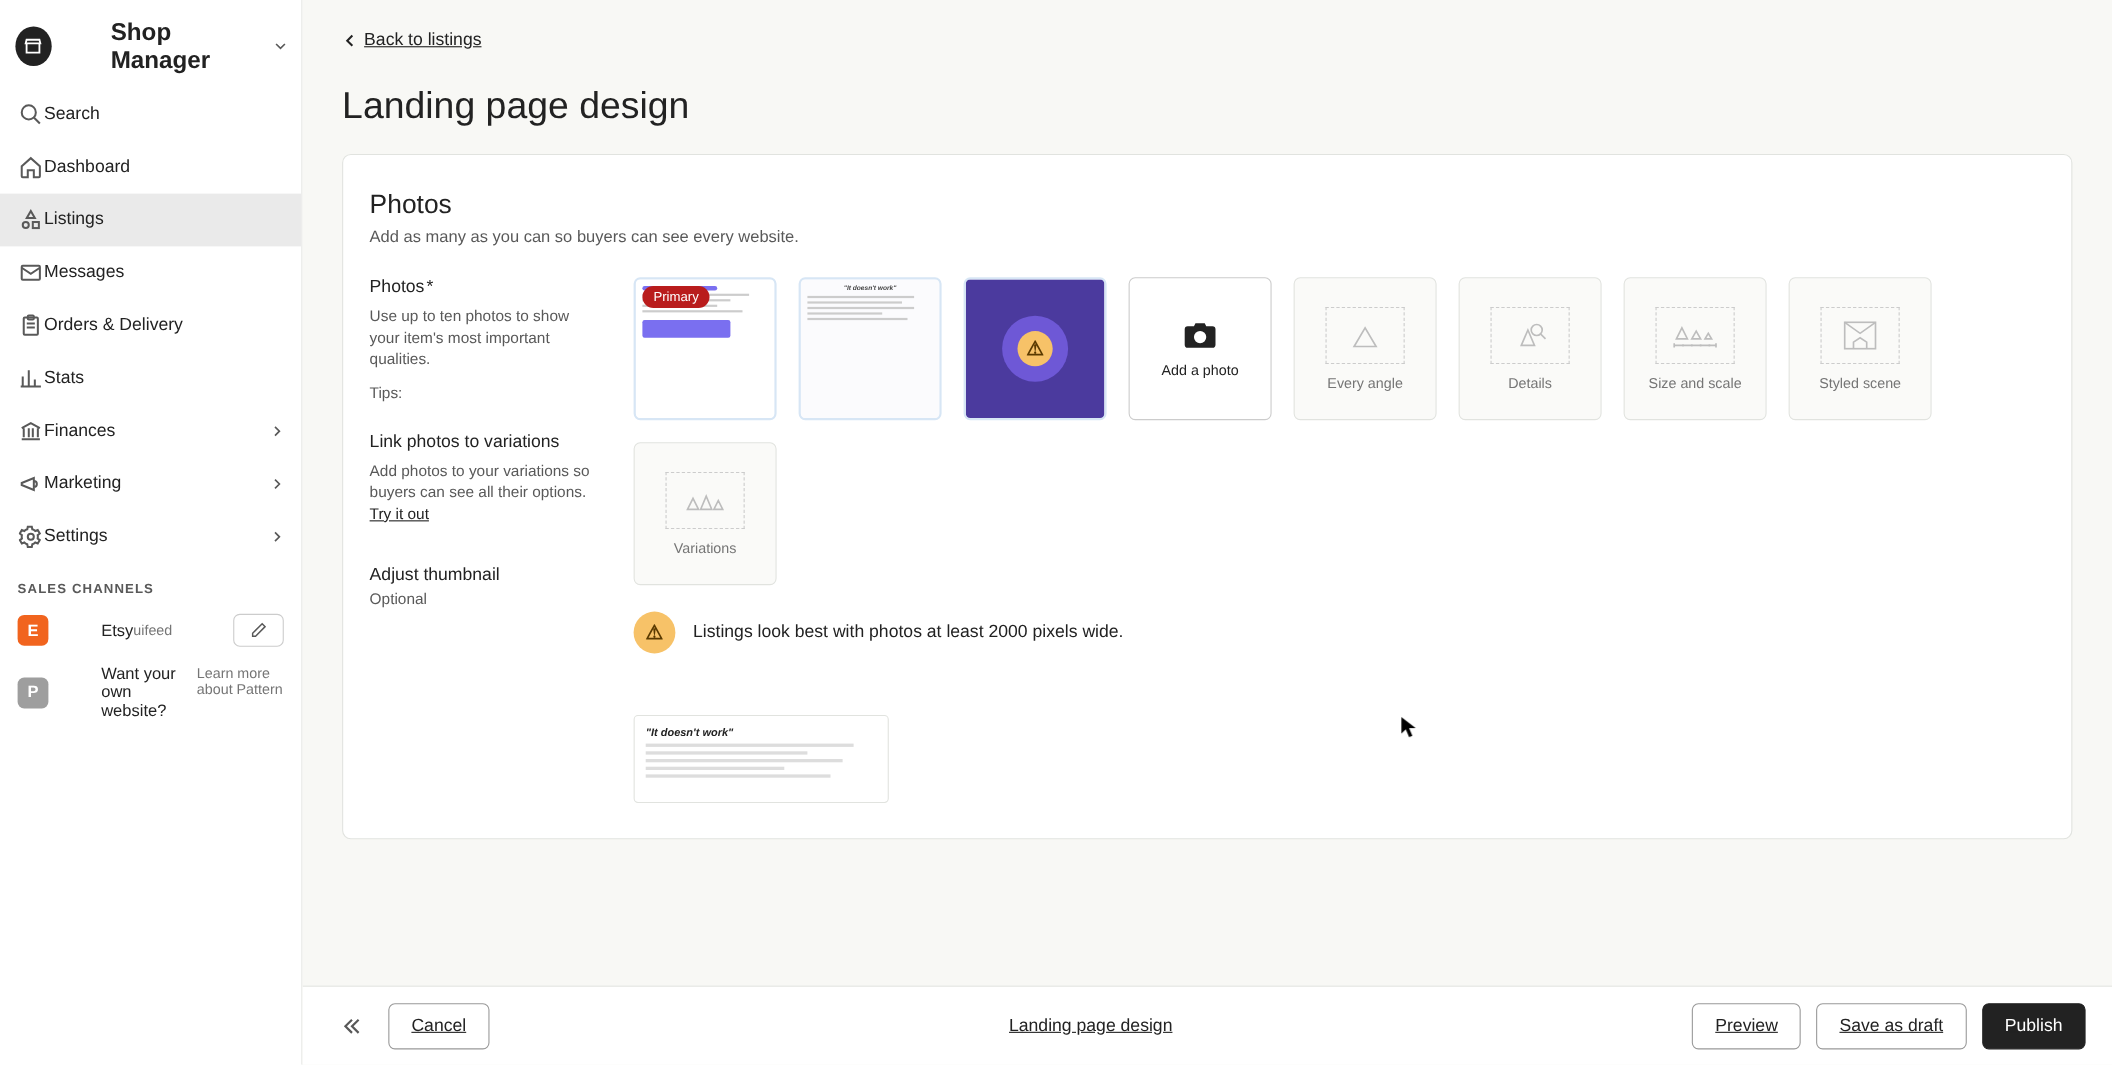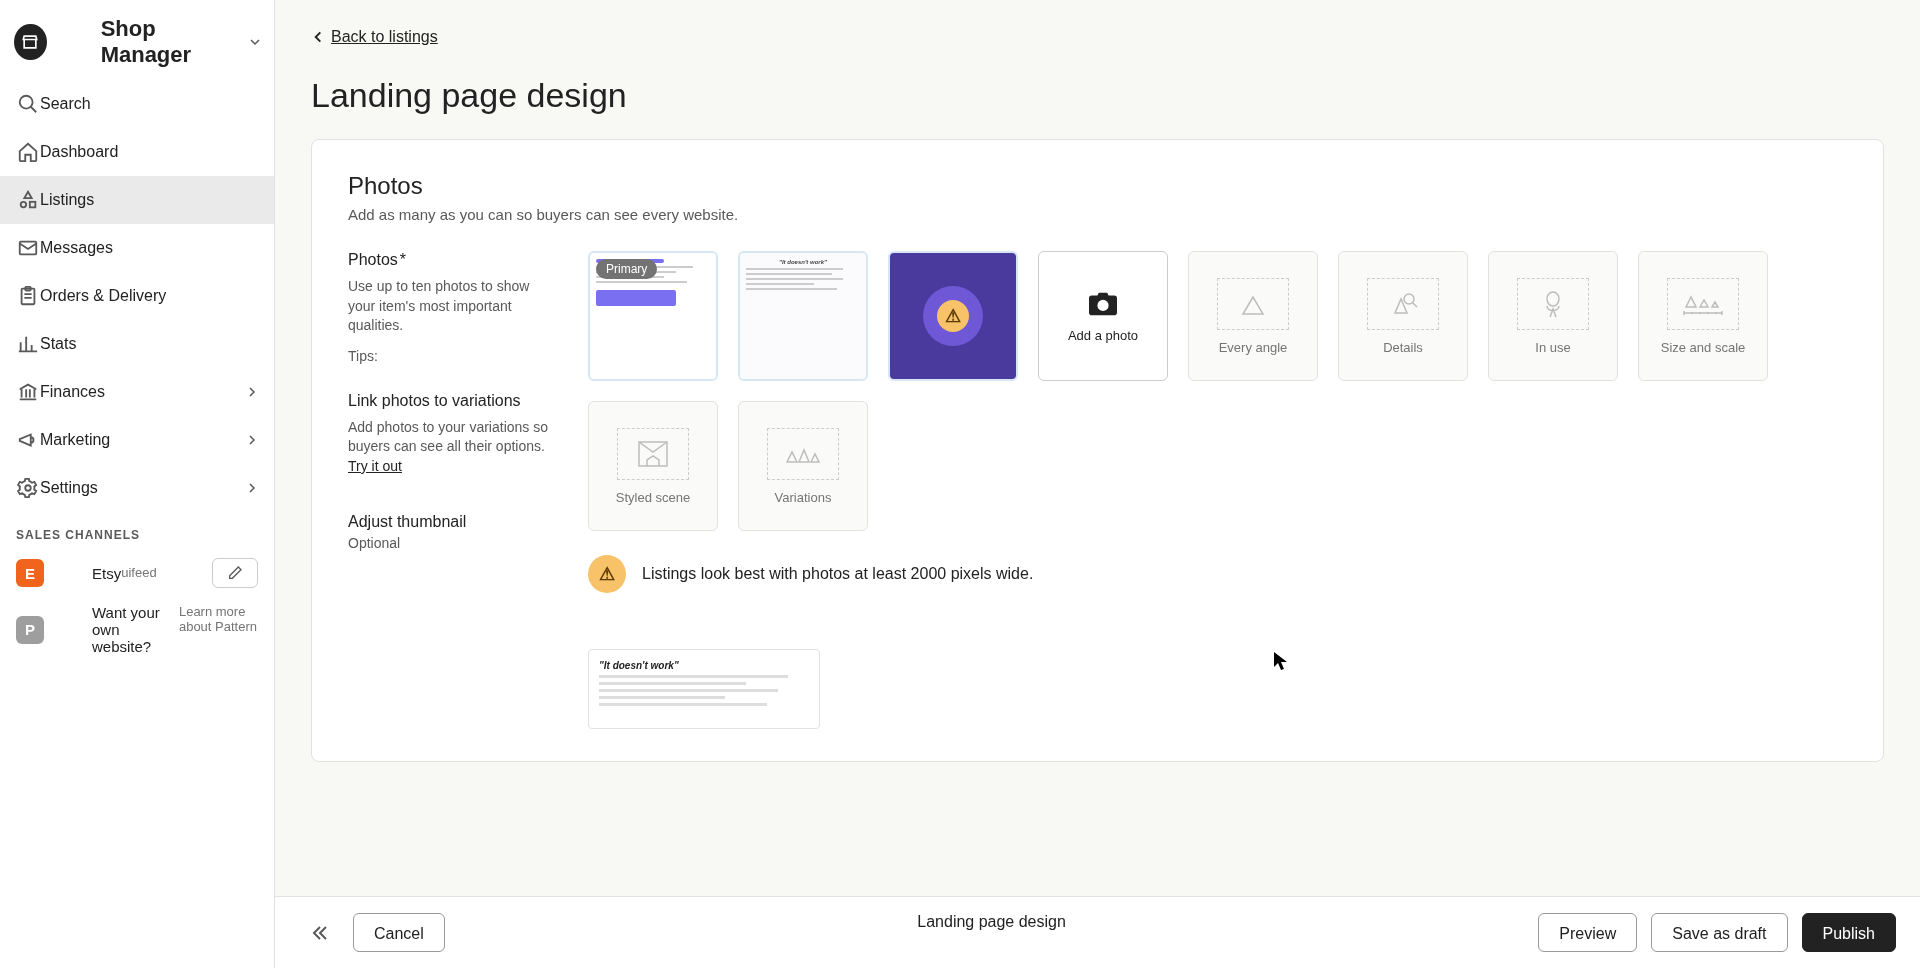--- a/index.html
+++ b/index.html
@@ -24,51 +24,51 @@
 .channel-name { font-size: 15px; }
 .channel-sub { font-size: 13px; color: #757575; }
 .channel-edit { width: 46px; height: 30px; border: 1px solid #ccc; border-radius: 6px; display: flex; align-items: center; justify-content: center; cursor: pointer; background:#fff; }
 .sb-footer { border-top: 1px solid #e1e3df; display: flex; align-items: center; padding: 14px 16px; gap: 12px; }
 .avatar-circle { width: 30px; height: 30px; border-radius: 50%; background: #e5e5e5; }
 .sb-footer-name { flex: 1; font-size: 16px; }
 .main { flex: 1; background: #f8f8f5; display: flex; flex-direction: column; overflow: hidden; position: relative; }
 .main-scroll { flex: 1; overflow-y: auto; padding: 28px 36px 0 36px; }
 .back-link { display: inline-flex; align-items: center; gap: 6px; text-decoration: underline; color: #222; font-size: 16px; cursor: pointer; }
 .page-title { font-size: 34px; font-weight: 500; margin-top: 28px; margin-bottom: 24px; }
-.card { background: #fff; border: 1px solid #e1e3df; border-radius: 8px; padding: 32px 36px; }
+.card { background: #fff; border: 1px solid #e1e3df; border-radius: 8px; padding: 32px 24px; }
 .card-title { font-size: 24px; font-weight: 500; margin-bottom: 6px; }
 .card-sub { font-size: 15px; color: #595959; margin-bottom: 28px; }
 .photos-row { display: flex; gap: 40px; }
 .photos-left { width: 200px; font-size: 14px; color: #595959; }
 .photos-left .h { font-size: 16px; color: #222; font-weight: 500; margin-bottom: 8px; display:flex; gap:2px;}
 .photos-left p { margin-bottom: 12px; line-height: 1.4; }
 .photos-left .tips-label { font-size: 14px; color: #595959; margin-bottom: 6px; }
 .photos-left ul { padding-left: 18px; }
 .photos-left li { margin-bottom: 6px; line-height: 1.4; }
 .photos-grid { display: flex; flex-wrap: wrap; gap: 20px; }
 .photo-slot { width: 130px; height: 130px; border-radius: 6px; display: flex; flex-direction: column; align-items: center; justify-content: center; position: relative; font-size: 13px; color: #757575; text-align: center; }
 .photo-slot.filled { border: 2px solid #d7e6f5; background: #f6f9fd; }
 .photo-slot.filled img, .photo-slot .thumb-content { width: 100%; height: 100%; border-radius: 4px; overflow: hidden; }
 .photo-slot.add { border: 1px solid #ccc; background: #fff; cursor: pointer; color: #222; }
 .photo-slot.placeholder { border: 1px solid #e1e3df; background: #fafaf8; }
 .slot-icon-box { width: 72px; height: 52px; border: 1px dashed #ccc; margin-bottom: 10px; display: flex; align-items: center; justify-content: center; color:#bdbdbd; }
-.primary-tag { position: absolute; top: 6px; left: 6px; background: #737373; color: #fff; font-size: 12px; padding: 3px 10px; border-radius: 10px; z-index:2;}
+.primary-tag { position: absolute; top: 6px; left: 6px; background: #b91c1c; color: #fff; font-size: 12px; padding: 3px 10px; border-radius: 10px; z-index:2;}
 .warning-row { display: flex; align-items: center; gap: 16px; margin-top: 24px; }
 .warning-badge { width: 38px; height: 38px; border-radius: 50%; background: #f7c268; display: flex; align-items: center; justify-content: center; color: #5a3a00; font-size:18px; font-weight:600;}
 .link-photos-block { margin-top: 28px; }
 .link-photos-block .h2 { font-size: 16px; font-weight: 500; margin-bottom: 8px; color:#222; }
 .tryit { text-decoration: underline; cursor: pointer; color:#222; }
 .adjust-block { margin-top: 36px; display:flex; gap:40px;}
 .adjust-left { width:200px; }
 .adjust-left .h2{ font-size:16px; font-weight:500; color:#222;}
 .adjust-left .opt{ font-size:14px; color:#595959; margin-top:4px;}
 .adjust-thumb { width:232px; height:80px; border:1px solid #e1e3df; border-radius:4px; background:#fff; padding:10px; overflow:hidden;}
 .adjust-thumb .tt{font-size:10px; font-weight:600; font-style:italic;}
 .adjust-thumb .ll{height:3px; background:#ddd; margin-top:4px; width:90%;}
-.footer-bar { height: 72px; border-top: 1px solid #e1e3df; background: #fff; display: flex; padding: 16px 24px; gap: 14px; }
+.footer-bar { height: 72px; border-top: 1px solid #e1e3df; background: #fff; display: flex; align-items: center; padding: 16px 24px; gap: 14px; text-decoration: underline; }
 .footer-collapse { width: 40px; display: flex; align-items: center; justify-content: center; cursor: pointer; color:#595959; }
 .btn { padding: 11px 20px; border-radius: 6px; font-size: 16px; cursor: pointer; border: 1px solid #222; background: #fff; }
 .btn.outline { border: 1px solid #999; color: #222; }
 .btn.primary { background: #222; color: #fff; border-color: #222; }
 .footer-title { flex: 1; text-align: center; font-size: 16px; color: #222; }
 .thumb-ui { width:100%; height:100%; background:#fff; padding:6px; font-size:5px; color:#444; display:flex; flex-direction:column; gap:3px;}
 .thumb-ui .bar{height:4px; background:#7a6ff0; border-radius:2px; width:60%;}
 .thumb-ui .line{height:2px; background:#ccc; width:85%;}
 .thumb-ui .box{height:16px; background:#7a6ff0; width:70%; border-radius:2px; margin-top:4px;}
 .thumb-app { width:100%; height:100%; background:#4b3a9e; display:flex; align-items:center; justify-content:center;}
@@ -318,29 +318,20 @@
                     <svg width="40" height="30" viewBox="0 0 40 30" fill="none" stroke="#bdbdbd" stroke-width="1.5">
                       <path d="M12 24l6-14 6 14z"></path>
                       <circle cx="26" cy="10" r="5"></circle>
                       <path d="M29 13l5 5"></path>
                     </svg>
                   </div>
                 <span>Details</span>
               </div>
               <div class="photo-slot placeholder">
                 <div class="slot-icon-box">
-                    <svg width="40" height="30" viewBox="0 0 40 30" fill="none" stroke="#bdbdbd" stroke-width="1.5">
-                      <ellipse cx="20" cy="10" rx="6" ry="7"></ellipse>
-                      <path d="M14 17c0 6 12 6 12 0M17 28l3-8 3 8"></path>
-                    </svg>
-                  </div>
-                <span>In use</span>
-              </div>
-              <div class="photo-slot placeholder">
-                <div class="slot-icon-box">
                     <svg width="46" height="30" viewBox="0 0 46 30" fill="none" stroke="#bdbdbd" stroke-width="1.5">
                       <path d="M6 18l5-10 5 10zM20 18l4-7 4 7zM32 18l3-5 3 5zM4 24h38M4 22v4M42 22v4M12 23v2M20 23v2M28 23v2M36 23v2"></path>
                     </svg>
                   </div>
                 <span>Size and scale</span>
               </div>
               <div class="photo-slot placeholder">
                 <div class="slot-icon-box">
                     <svg width="40" height="32" viewBox="0 0 40 32" fill="none" stroke="#bdbdbd" stroke-width="1.5">
                       <rect x="6" y="4" width="28" height="24"></rect>

